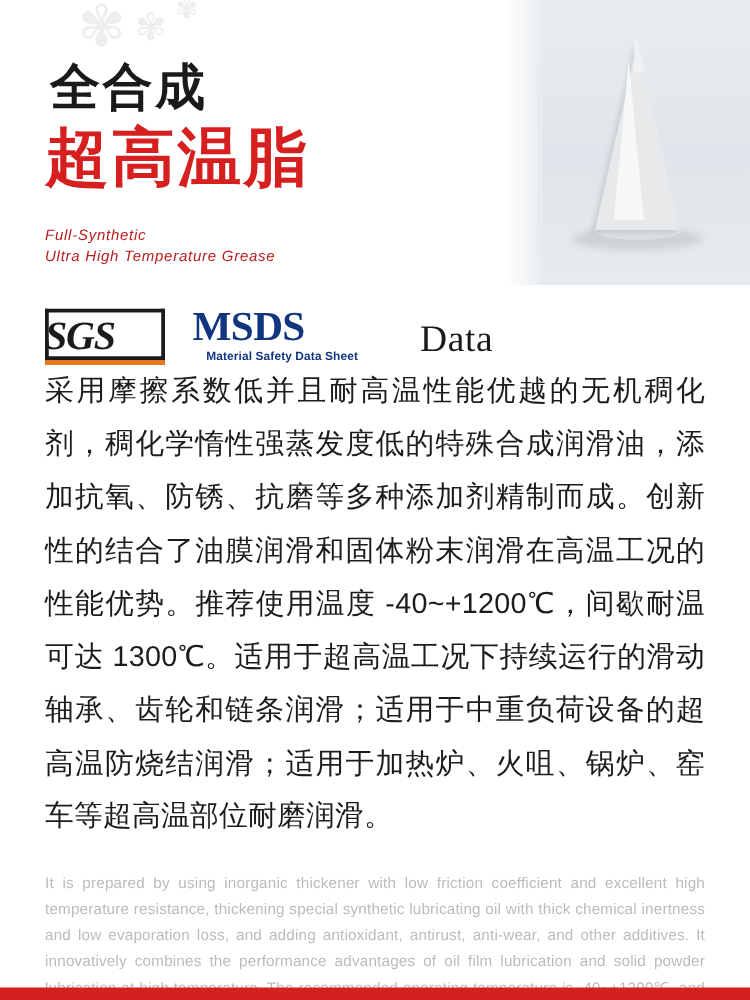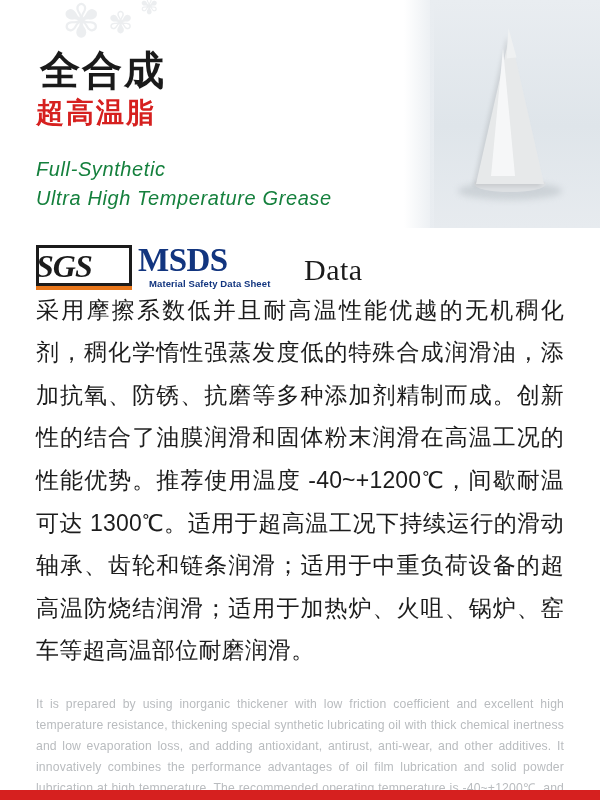--- a/index.html
+++ b/index.html
@@ -119,42 +119,42 @@
     margin: 4px;
     padding-top: 44px;
     font-size: 40px;
     font-weight: bold;
     letter-spacing: 2px;
     color: #1a1a1a;
     line-height: 1.1;
   }
   .title-cn-2 {
     margin: 6px 0 14px 0;
-    font-size: 28px;
+    font-size: 51px;
     font-weight: bold;
     letter-spacing: 2px;
     color: #d6201f;
     line-height: 1.1;
   }
 
   .title-en {
     margin-top: 26px;
-    color: #15803d;
+    color: #b91c1c;
     font-style: italic;
-    font-size: 20px;
+    font-size: 12px;
     line-height: 1.45;
     letter-spacing: 0.6px;
   }
 
   
   .certs {
     margin-top: 30px;
     display: flex;
     align-items: flex-end;
-    gap: 6px;
+    gap: 22px;
     height: 46px;
   }
 
   .sgs {
     position: relative;
     width: 96px;
     height: 44px;
   }
   .sgs-text {
     font-family: "Liberation Serif", serif;

